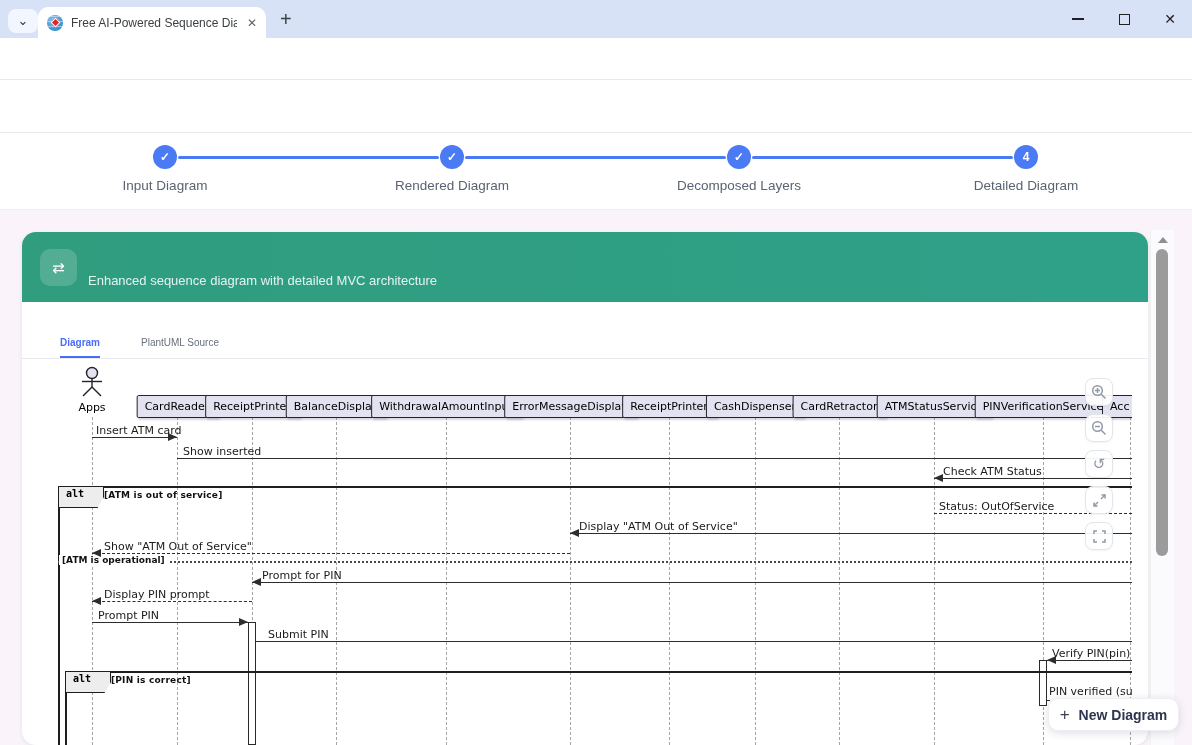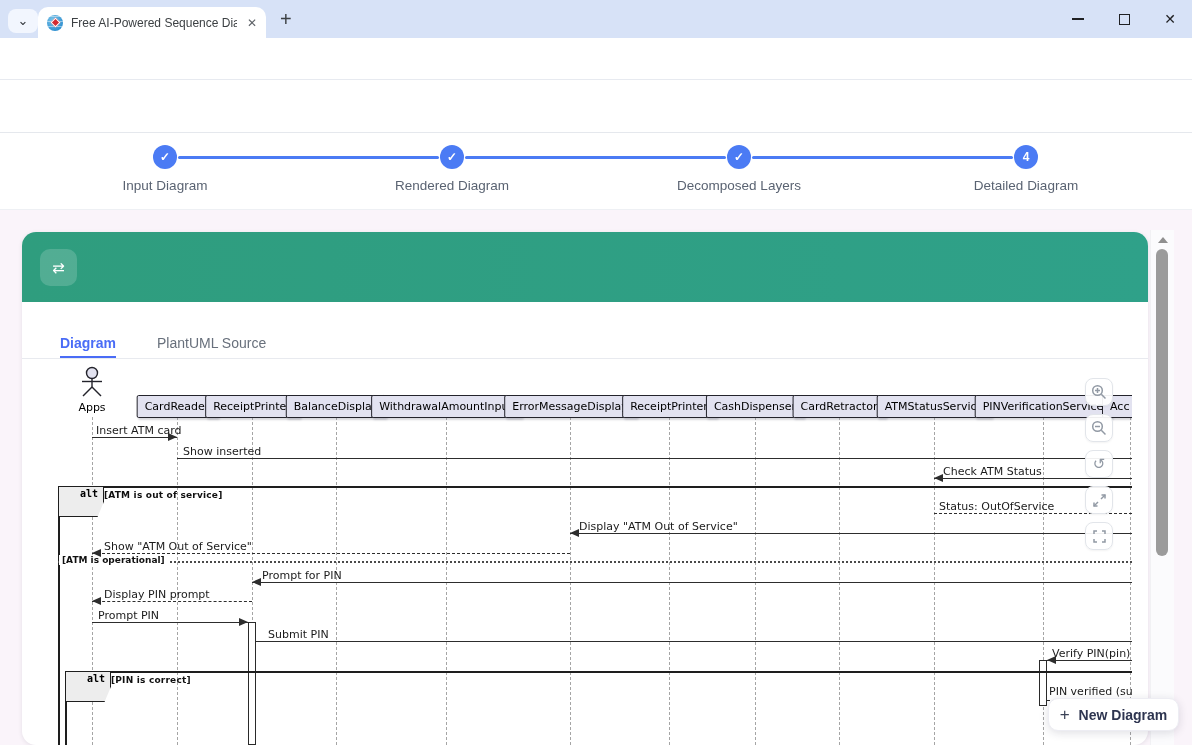--- a/index.html
+++ b/index.html
@@ -55,30 +55,30 @@
 .step-line{position:absolute;top:22.5px;height:3px;background:#4B7BF4;border-radius:2px}
 .step-label{position:absolute;top:45px;width:180px;text-align:center;font-size:13.5px;color:#5A6372}
 
 
 #card{position:absolute;left:22px;top:232px;width:1126px;height:513px;background:#fff;border-radius:14px;box-shadow:0 1px 4px rgba(40,40,60,.10)}
 #card-header{position:absolute;left:0;top:0;width:100%;height:70px;border-radius:14px 14px 0 0;background:linear-gradient(90deg,#2F9D7E,#2FA189)}
 #card-header-icon{position:absolute;left:18px;top:17px;width:37px;height:37px;border-radius:10px;background:rgba(255,255,255,.17);color:#fff;font-size:15px;display:flex;align-items:center;justify-content:center}
 #card-title{position:absolute;left:66px;top:13px;font-size:20px;font-weight:bold;color:#fff}
 #card-subtitle{position:absolute;left:66px;top:41px;font-size:13px;color:rgba(255,255,255,.88)}
 #tabs-bar{position:absolute;left:0;top:96px;width:100%;height:31px;border-bottom:1px solid #E8EAEF;display:flex;padding-left:38px;gap:41px}
-.ptab{font-size:14px;line-height:30px;color:#68707C}
+.ptab{font-size:10px;line-height:30px;color:#68707C}
 .ptab.active{color:#4A6CF6;font-weight:bold;border-bottom:2.5px solid #4A6CF6}
 
 
 #seq-canvas{position:absolute;left:24px;top:133px;width:1086px;height:380px;overflow:hidden;background:#fff}
 .lifeline{position:absolute;top:52px;height:328px;width:0;border-left:1px dashed #A5A5A5}
 .activation{position:absolute;width:8px;background:#fff;border:1px solid #2A2A2A}
 .frag-top{position:absolute;height:0;border-top:2px solid #1E1E1E}
 .frag-left{position:absolute;width:0;border-left:2px solid #1E1E1E}
-.frag-pent{position:absolute;width:46px;height:31px;background:#EDEDED;border:1px solid #1E1E1E;font:bold 10px "DejaVu Sans Mono",monospace;padding-left:21px;line-height:13px;clip-path:polygon(0 0,100% 0,100% 50%,86% 100%,0 100%)}
+.frag-pent{position:absolute;width:46px;height:22px;background:#EDEDED;border:1px solid #1E1E1E;font:bold 10px "DejaVu Sans Mono",monospace;padding-left:7px;line-height:13px;clip-path:polygon(0 0,100% 0,100% 50%,86% 100%,0 100%)}
 .frag-guard{position:absolute;font:bold 9px "DejaVu Sans",sans-serif;color:#101010;letter-spacing:.2px;white-space:nowrap}
 .divider-line{position:absolute;height:0;border-top:2px dotted #4A4A4A}
 .divider-label{position:absolute;font:bold 9px "DejaVu Sans",sans-serif;color:#101010;background:#fff;padding:0 3px;white-space:nowrap}
 .msg-line{position:absolute;height:0;border-top:1px solid #2D2D2D}
 .msg-line.dashed{border-top-style:dashed}
 .arrow-left{position:absolute;width:0;height:0;border:4.5px solid transparent;border-left:none;border-right:9px solid #2D2D2D}
 .arrow-right{position:absolute;width:0;height:0;border:4.5px solid transparent;border-right:none;border-left:9px solid #2D2D2D}
 .msg-label{position:absolute;font:11px "DejaVu Sans",sans-serif;color:#1B1B1B;white-space:nowrap}
 .pbox{position:absolute;top:30px;background:#E2E2F0;border:1px solid #23232B;border-radius:2px;font:11px "DejaVu Sans",sans-serif;color:#000;padding:4px 7px;white-space:nowrap;box-shadow:2px 2px 2px rgba(140,140,155,.35)}
 #actor-figure{position:absolute;left:33px;top:0}
@@ -176,20 +176,21 @@
     <div class="step-line" style="left: 752px; width: 261px;"></div>
     <div class="step-circle" style="left: 727px;">✓</div>
     <div class="step-label" style="left: 649px;">Decomposed Layers</div>
     <div class="step-circle" style="left: 1014px;">4</div>
     <div class="step-label" style="left: 936px;">Detailed Diagram</div>
   </div>
 
 <div id="card">
   <div id="card-header">
     <div id="card-header-icon">⇄</div>
+    <div id="card-subtitle">Enhanced sequence diagram with detailed MVC architecture</div>
   </div>
   <div id="tabs-bar">
     <div class="ptab active">Diagram</div>
     <div class="ptab">PlantUML Source</div>
   </div>
 
   <div id="seq-canvas">
     <svg id="actor-figure" width="26" height="34" viewBox="0 0 26 34">
       <g stroke="#23232B" stroke-width="1.4" fill="#E2E2F0">
         <circle cx="13" cy="8" r="5.5"></circle>

